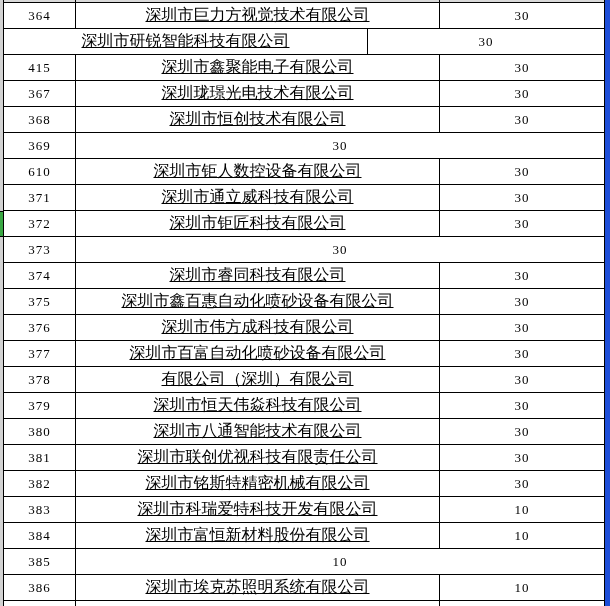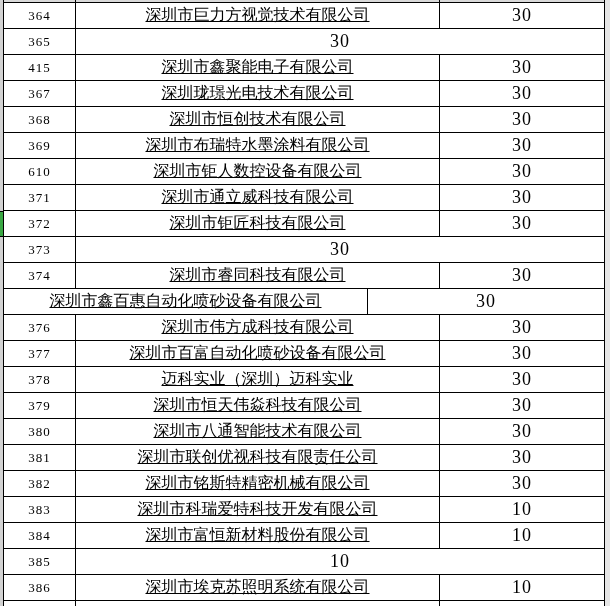--- a/index.html
+++ b/index.html
@@ -5,21 +5,21 @@
   html, body {
     margin: 0;
     padding: 0;
     background: #ffffff;
     font-family: "Liberation Serif", "DejaVu Serif", serif;
   }
   .sheet {
     position: relative;
     width: 610px;
     height: 606px;
-    background: #e5e5e5;
+    background: #1d4ed8;
     overflow: hidden;
   }
   
   .gutter {
     position: absolute;
     left: 0; top: 0;
     width: 3px; height: 606px;
     background: var(--gutter-gray, #d2d2d2);
   }
   
@@ -62,21 +62,21 @@
     border-right: 1px solid #000;
     display: flex;
     align-items: center;
     justify-content: center;
     overflow: hidden;
     white-space: nowrap;
     color: #000;
   }
   .c-index { width: 72px; font-size: 13px; letter-spacing: 1px; }
   .c-name  { width: 364px; font-size: 16px; text-decoration: underline; }
-  .c-score { flex: 1; border-right: none; font-size: 18px; letter-spacing: 1px; }
+  .c-score { flex: 1; border-right: none; font-size: 13px; letter-spacing: 1px; }
 </style>
 </head>
 <body>
 
 <div class="sheet">
   <div class="gutter"></div>
   <div class="row-marker"></div>
 
   <div class="table">
     <div class="trow partial-top">
@@ -86,21 +86,21 @@
     </div>
 
     <div id="rows-container">
   <div class="trow">
     <div class="cell c-index">364</div>
     <div class="cell c-name">深圳市巨力方视觉技术有限公司</div>
     <div class="cell c-score">30</div>
   </div>
 
   <div class="trow">
-    <div class="cell c-index">365</div>
+    <div class="cell c-name">深圳市研锐智能科技有限公司</div>
     <div class="cell c-score">30</div>
   </div>
 
   <div class="trow">
     <div class="cell c-index">415</div>
     <div class="cell c-name">深圳市鑫聚能电子有限公司</div>
     <div class="cell c-score">30</div>
   </div>
 
   <div class="trow">
@@ -110,21 +110,20 @@
   </div>
 
   <div class="trow">
     <div class="cell c-index">368</div>
     <div class="cell c-name">深圳市恒创技术有限公司</div>
     <div class="cell c-score">30</div>
   </div>
 
   <div class="trow">
     <div class="cell c-index">369</div>
-    <div class="cell c-name">深圳市布瑞特水墨涂料有限公司</div>
     <div class="cell c-score">30</div>
   </div>
 
   <div class="trow">
     <div class="cell c-index">610</div>
     <div class="cell c-name">深圳市钜人数控设备有限公司</div>
     <div class="cell c-score">30</div>
   </div>
 
   <div class="trow">
@@ -144,39 +143,40 @@
     <div class="cell c-score">30</div>
   </div>
 
   <div class="trow">
     <div class="cell c-index">374</div>
     <div class="cell c-name">深圳市睿同科技有限公司</div>
     <div class="cell c-score">30</div>
   </div>
 
   <div class="trow">
+    <div class="cell c-index">375</div>
     <div class="cell c-name">深圳市鑫百惠自动化喷砂设备有限公司</div>
     <div class="cell c-score">30</div>
   </div>
 
   <div class="trow">
     <div class="cell c-index">376</div>
     <div class="cell c-name">深圳市伟方成科技有限公司</div>
     <div class="cell c-score">30</div>
   </div>
 
   <div class="trow">
     <div class="cell c-index">377</div>
     <div class="cell c-name">深圳市百富自动化喷砂设备有限公司</div>
     <div class="cell c-score">30</div>
   </div>
 
   <div class="trow">
     <div class="cell c-index">378</div>
-    <div class="cell c-name">迈科实业（深圳）迈科实业</div>
+    <div class="cell c-name">有限公司（深圳）有限公司</div>
     <div class="cell c-score">30</div>
   </div>
 
   <div class="trow">
     <div class="cell c-index">379</div>
     <div class="cell c-name">深圳市恒天伟焱科技有限公司</div>
     <div class="cell c-score">30</div>
   </div>
 
   <div class="trow">

